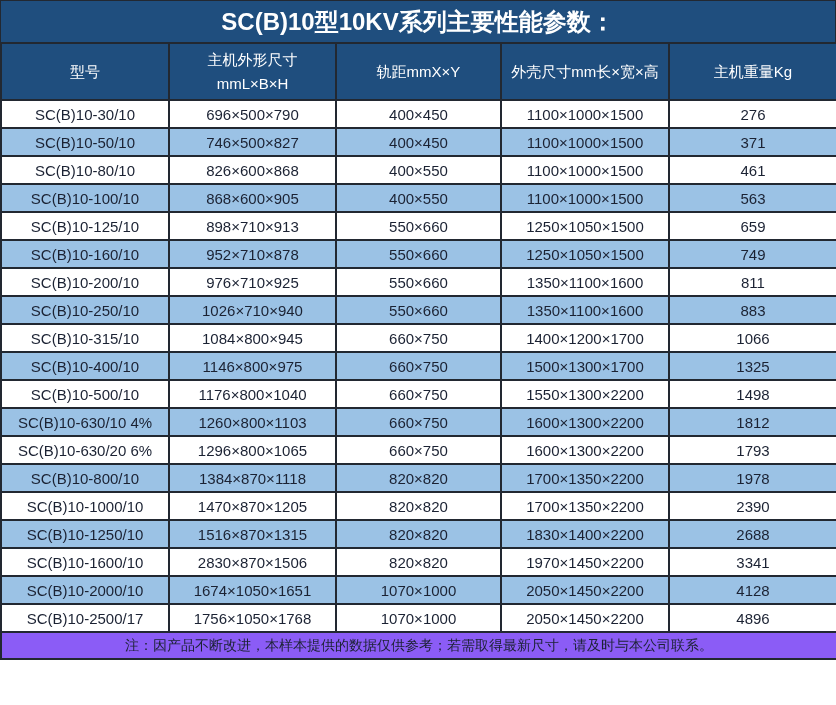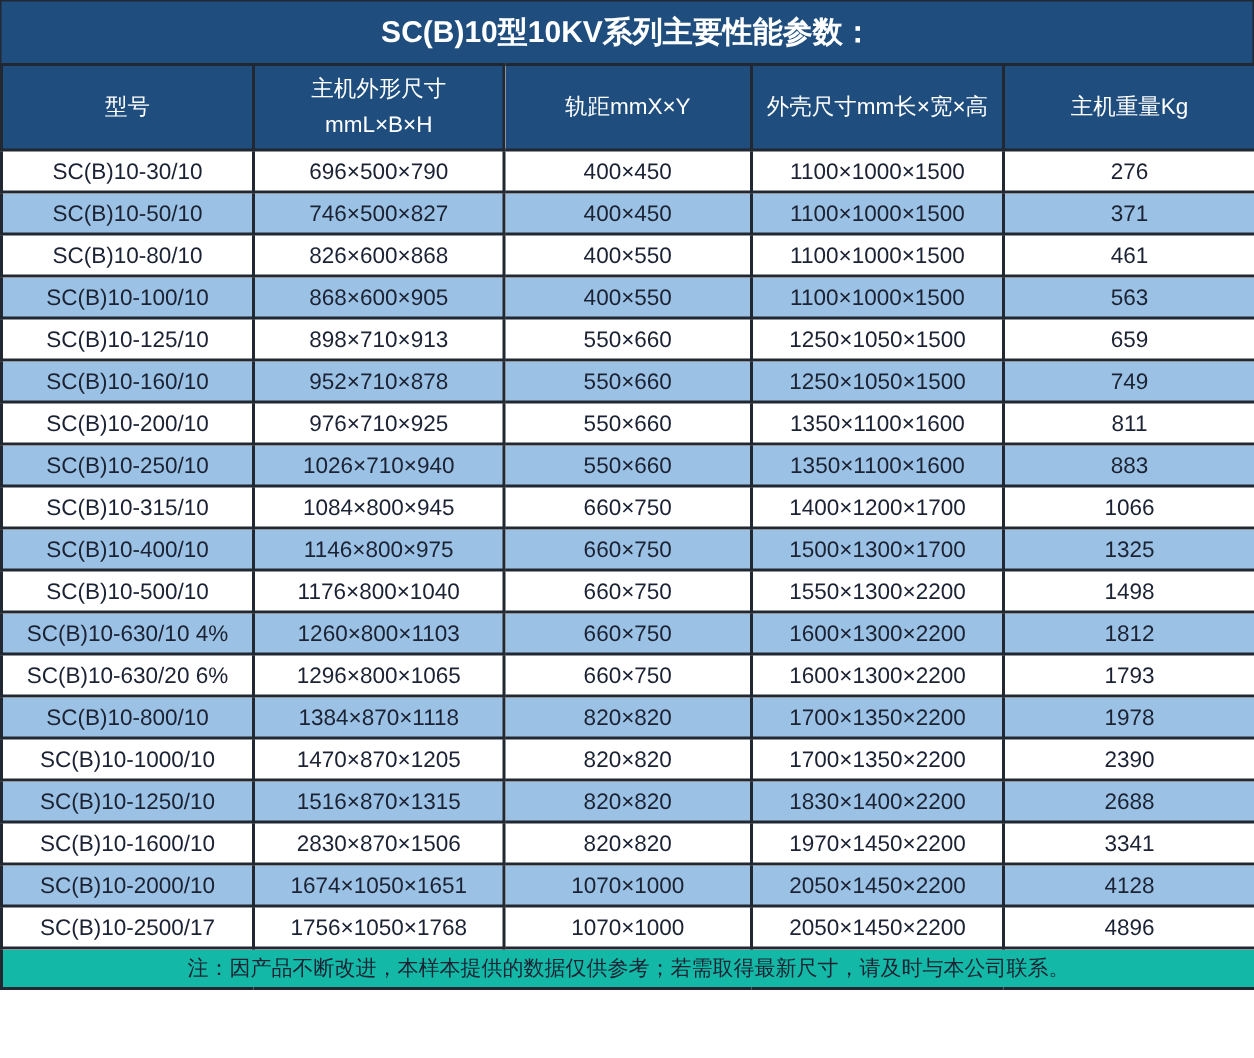--- a/index.html
+++ b/index.html
@@ -18,21 +18,21 @@
   .page{
     width:836px;
     height:705px;
     overflow:hidden;
   }
   .title-bar{
     width:836px;
     height:42px;
     background:var(--header-bg);
     color:var(--header-text);
-    font-size:20px;
+    font-size:24px;
     font-weight:bold;
     display:flex;
     align-items:center;
     justify-content:center;
     border:1px solid var(--border-color);
     border-bottom:none;
   }
   table.spec{
     width:836px;
     border-collapse:collapse;
@@ -60,21 +60,21 @@
     height:28px;
     background:#FFFFFF;
   }
   table.spec tbody tr.alt td{
     background:var(--alt-row-bg);
     text-align:center;
   }
   table.spec tfoot td{
     height:27px;
     font-size:14px;
-    background:#14b8a6;
+    background:#8b5cf6;
   }
 </style>
 </head>
 <body>
 
 <div class="page">
   <div class="title-bar">SC(B)10型10KV系列主要性能参数：</div>
 
   <table class="spec">
     <colgroup>

